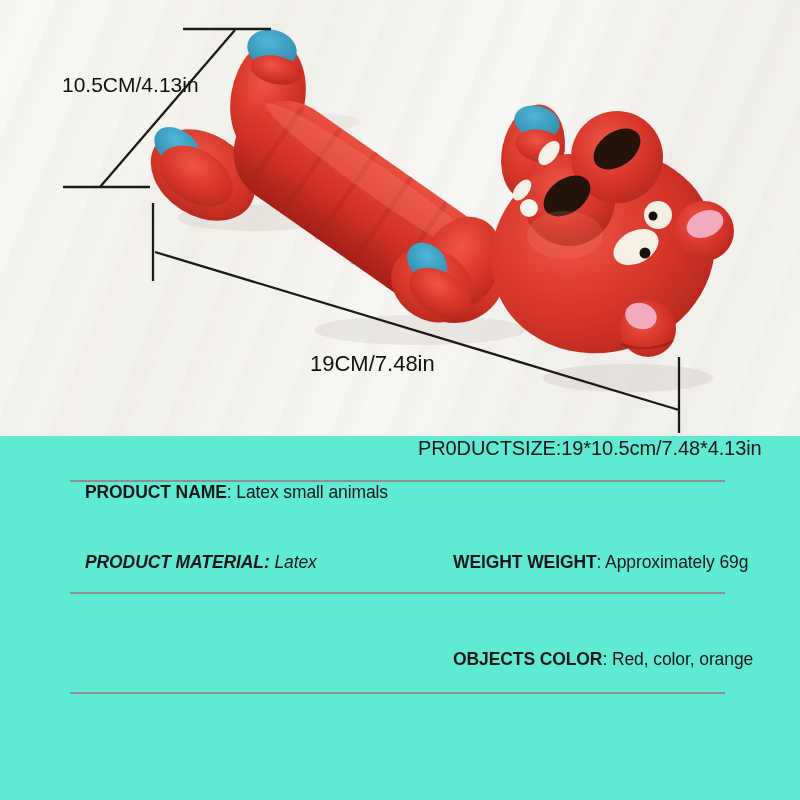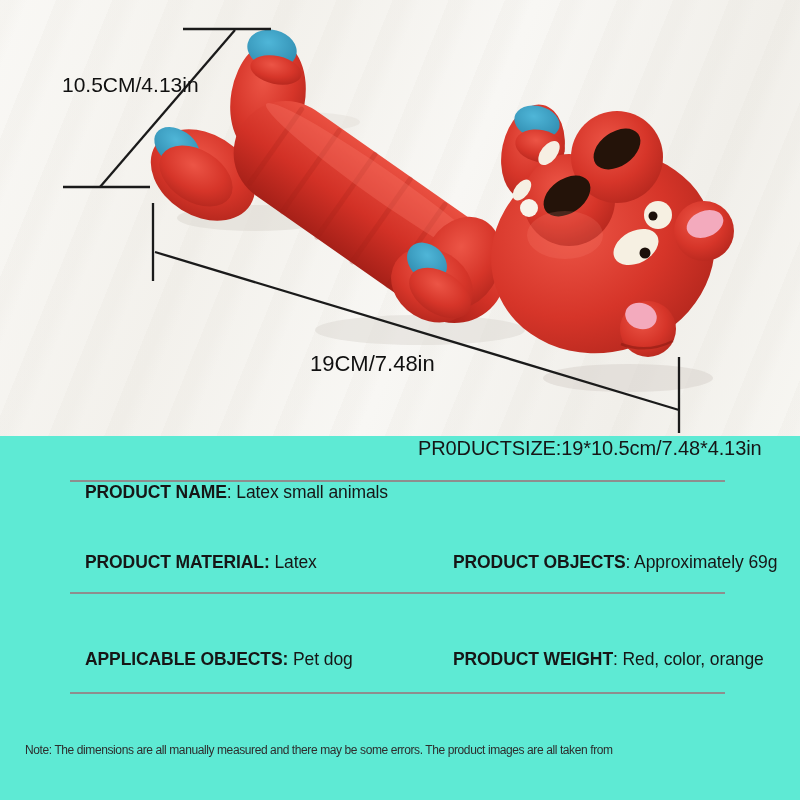--- a/index.html
+++ b/index.html
@@ -177,33 +177,29 @@
   </div>
 
   <div class="spec" style="left:85px; top:436px;margin-top:46px;">
     <span class="label">PRODUCT NAME</span><span class="value">: Latex small animals</span>
   </div>
   <div class="spec size-line" style="left:418px; top:437px;">
     <span class="value">PR0DUCTSIZE:19*10.5cm/7.48*4.13in</span>
   </div>
   <div class="divider" style="top:480px;"></div>
 
-  <div class="spec" style="left:85px; top:552px;">
+  <div class="spec" style="left:85px; top:552px;font-style:italic;">
     <span class="label">PRODUCT MATERIAL:</span><span class="value"> Latex</span>
   </div>
   <div class="spec" style="left:453px; top:552px;">
-    <span class="label">PRODUCT OBJECTS</span><span class="value">: Approximately 69g</span>
+    <span class="label">WEIGHT WEIGHT</span><span class="value">: Approximately 69g</span>
   </div>
   <div class="divider" style="top:592px;"></div>
 
-  <div class="spec" style="left:85px; top:649px;">
-    <span class="label">APPLICABLE OBJECTS:</span><span class="value"> Pet dog</span>
-  </div>
   <div class="spec" style="left:453px; top:649px;">
-    <span class="label">PRODUCT WEIGHT</span><span class="value">: Red, color, orange</span>
+    <span class="label">OBJECTS COLOR</span><span class="value">: Red, color, orange</span>
   </div>
   <div class="divider" style="top:692px;"></div>
 
   <div class="note">
-    <div>Note: The dimensions are all manually measured and there may be some errors. The product images are all taken from</div>
   </div>
 
 </div>
 
 </body></html>

